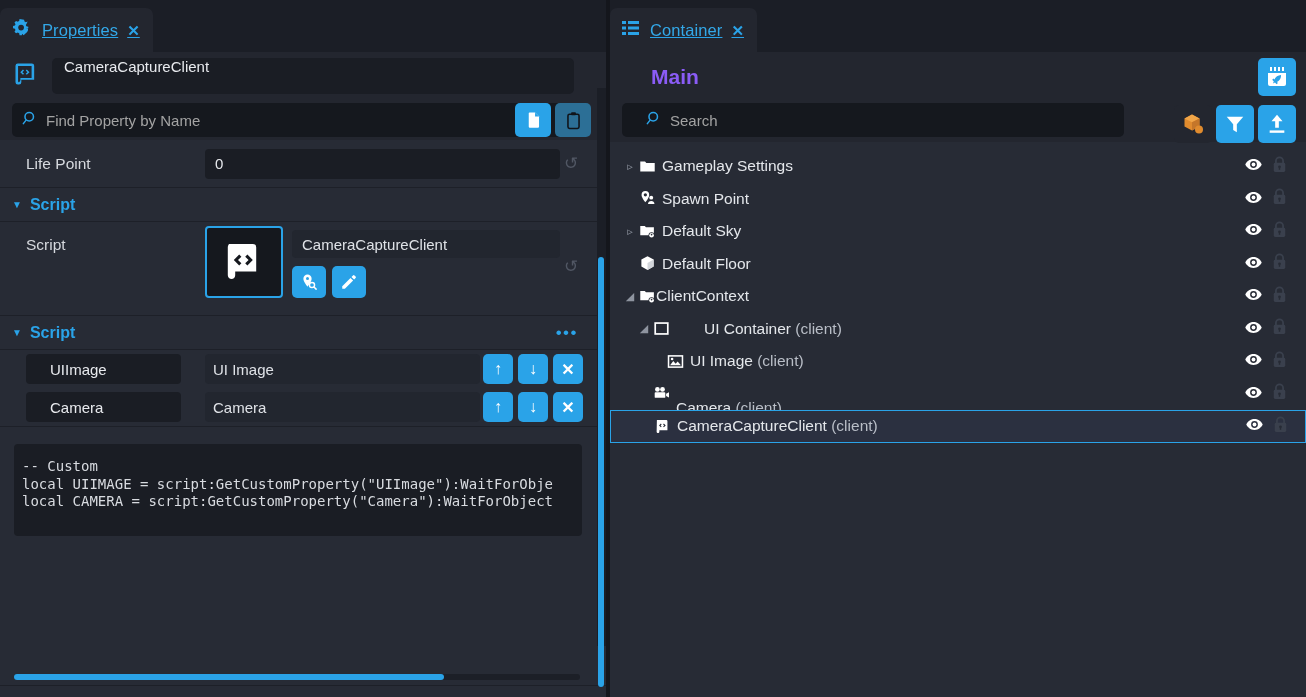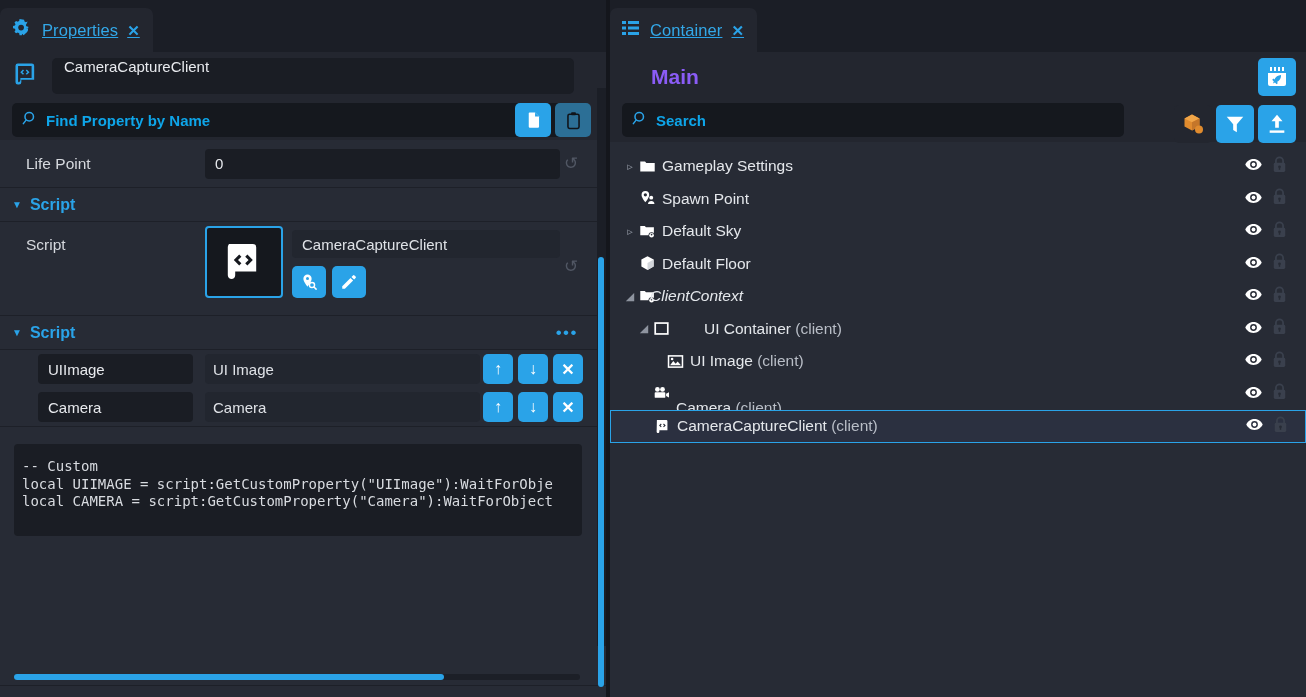--- a/index.html
+++ b/index.html
@@ -39,21 +39,21 @@
     font-family: "Liberation Sans", sans-serif; padding: 0 12px; outline: none;
   }
   .search-row {
     position: absolute; left: 0; top: 48px; width: 606px; height: 40px;
     background: #23262f; display: flex; align-items: center;
   }
   .search-box {
     position: absolute; left: 12px; top: 3px; width: 578px; height: 34px;
     background: #15181e; border-radius: 5px; display: flex; align-items: center; padding-left: 10px;
   }
-  .search-ph { color: #0ea5e9; font-size: 15px; margin-left: 7px; font-weight: bold; }
+  .search-ph { color: #a3a3a3; font-size: 15px; margin-left: 7px; }
   .sq-btn {
     position: absolute; width: 36px; height: 34px; border-radius: 5px;
     display: flex; align-items: center; justify-content: center;
   }
   .btn-copy  { left: 515px; top: 3px; background: #2aa3e8; }
   .btn-paste { left: 555px; top: 3px; background: #2c6f96; }
 
   
   .props-scroll {
     position: absolute; left: 0; top: 88px; width: 598px; height: 508px;
@@ -104,23 +104,23 @@
     background: #2aa3e8; border-radius: 5px;
     display: flex; align-items: center; justify-content: center;
   }
   .mb-find { left: 292px; }
   .mb-edit { left: 332px; }
   .script-row .reset-ico { top: 34px; }
 
   
   .cust-row { position: relative; height: 38px; }
   .cust-key {
-    position: absolute; left: 38px; top: 4px; width: 155px; height: 30px;
+    position: absolute; left: 26px; top: 4px; width: 155px; height: 30px;
     background: #1a1d24; border-radius: 4px; color: #e8eaee; font-size: 15px;
-    display: flex; align-items: center; padding-left: 10px;
+    display: flex; align-items: center; padding-left: 24px;
   }
   .cust-val {
     position: absolute; left: 205px; top: 4px; width: 275px; height: 30px;
     background: #22262f; border-radius: 4px; color: #dfe2e7; font-size: 15px;
     display: flex; align-items: center; padding-left: 8px;
   }
   .cbtn {
     position: absolute; top: 4px; width: 30px; height: 30px; border-radius: 5px;
     background: #2aa3e8; display: flex; align-items: center; justify-content: center;
     color: #fff; font-size: 16px; font-weight: bold;
@@ -168,21 +168,21 @@
     font-size: 21px; font-weight: bold; margin-left: 24px;
   }
   .hier-sq {
     position: absolute; width: 38px; height: 38px; border-radius: 5px;
     display: flex; align-items: center; justify-content: center;
   }
   .hb-prefab { left: 648px; top: 6px; background: #2aa3e8; }
   .hier-searchrow { position: absolute; left: 0; top: 48px; width: 696px; height: 42px; background: #23262f; }
   .hier-search {
     position: absolute; left: 12px; top: 3px; width: 502px; height: 34px;
-    background: #15181e; border-radius: 5px; display: flex; align-items: center; padding-left: 10px;
+    background: #15181e; border-radius: 5px; display: flex; align-items: center; padding-left: 24px;
   }
   .hb-cube   { left: 564px; top: 53px; background: #23262f; }
   .hb-filter { left: 606px; top: 53px; background: #2aa3e8; }
   .hb-upload { left: 648px; top: 53px; background: #2aa3e8; }
 
   .tree { position: absolute; left: 0; top: 98px; width: 696px; }
   .tree-row {
     position: relative; height: 32.5px; display: flex; align-items: center;
     color: #e4e7eb; font-size: 15.5px;
   }
@@ -487,21 +487,21 @@
         <div class="tree-row">
           <span class="twisty" style="left:14px;color:#8e949f;font-size:11px;">◢</span>
           <span class="titem-ico" style="left:29px;">
             <svg width="17" height="17" viewBox="0 0 20 20">
               <path fill="#fff" d="M1.5 3.4h5.3l1.4 1.7h9.3v9.2H1.5z"></path>
               <circle cx="14.8" cy="14.4" r="3.6" fill="#272b35"></circle>
               <circle cx="14.8" cy="14.4" r="2.7" fill="#fff"></circle>
               <circle cx="14.8" cy="13.6" r="1" fill="#272b35"></circle>
             </svg>
           </span>
-          <span class="titem-label" style="left:40px;font-style:italic;">ClientContext<span class="suffix"></span></span>
+          <span class="titem-label" style="left:46px;">ClientContext<span class="suffix"></span></span>
           <span class="eye" style="left:635px;"><svg width="17" height="13" viewBox="0 0 22 14">
               <path fill="#fff" d="M11 0C5.8 0 1.8 3.6.4 7c1.4 3.4 5.4 7 10.6 7s9.2-3.6 10.6-7C20.2 3.6 16.2 0 11 0zm0 11.4A4.4 4.4 0 1 1 11 2.6a4.4 4.4 0 0 1 0 8.8z"></path>
               <circle cx="11" cy="7" r="2.5" fill="#fff"></circle>
             </svg></span>
           <span class="lock" style="left:662px;"><svg width="15" height="17" viewBox="0 0 16 19">
               <path fill="none" stroke="#3a404d" stroke-width="2" d="M4 8V5.5a4 4 0 0 1 8 0V8"></path>
               <rect x="1.6" y="7.6" width="12.8" height="10.2" rx="1.6" fill="#3a404d"></rect>
               <circle cx="8" cy="12" r="1.5" fill="#272b35"></circle>
               <rect x="7.2" y="12" width="1.6" height="3.4" fill="#272b35"></rect>
             </svg></span>

